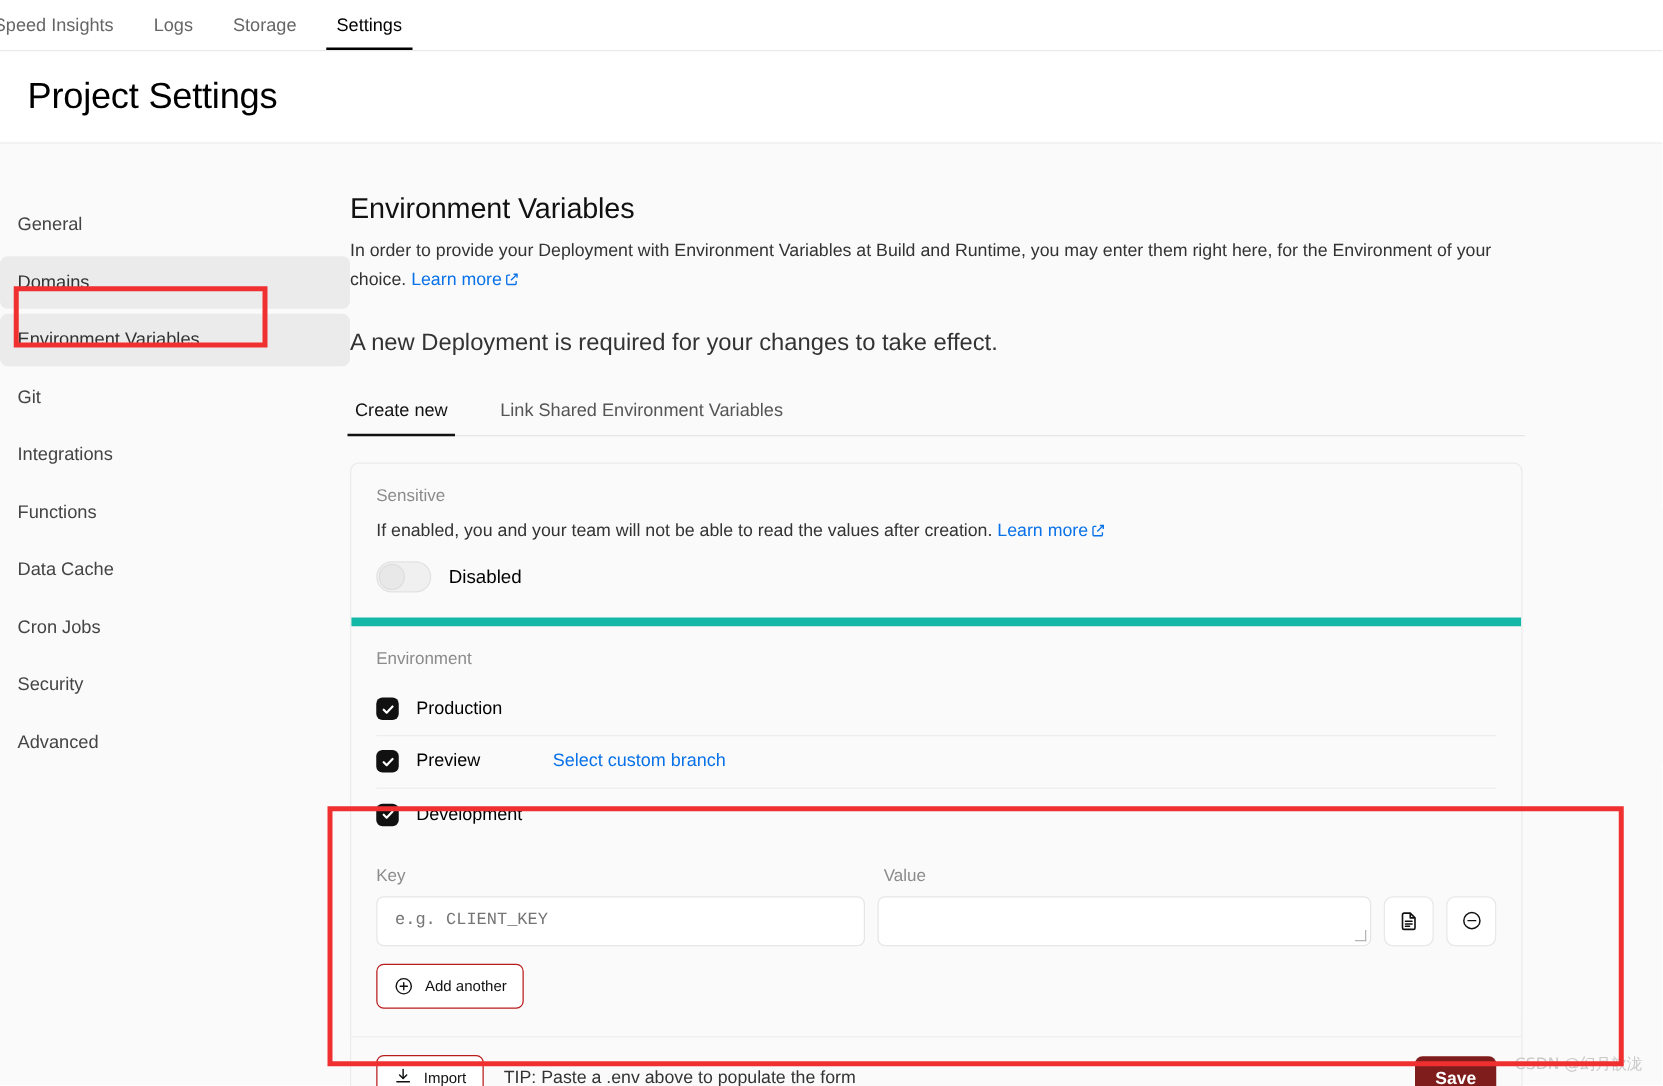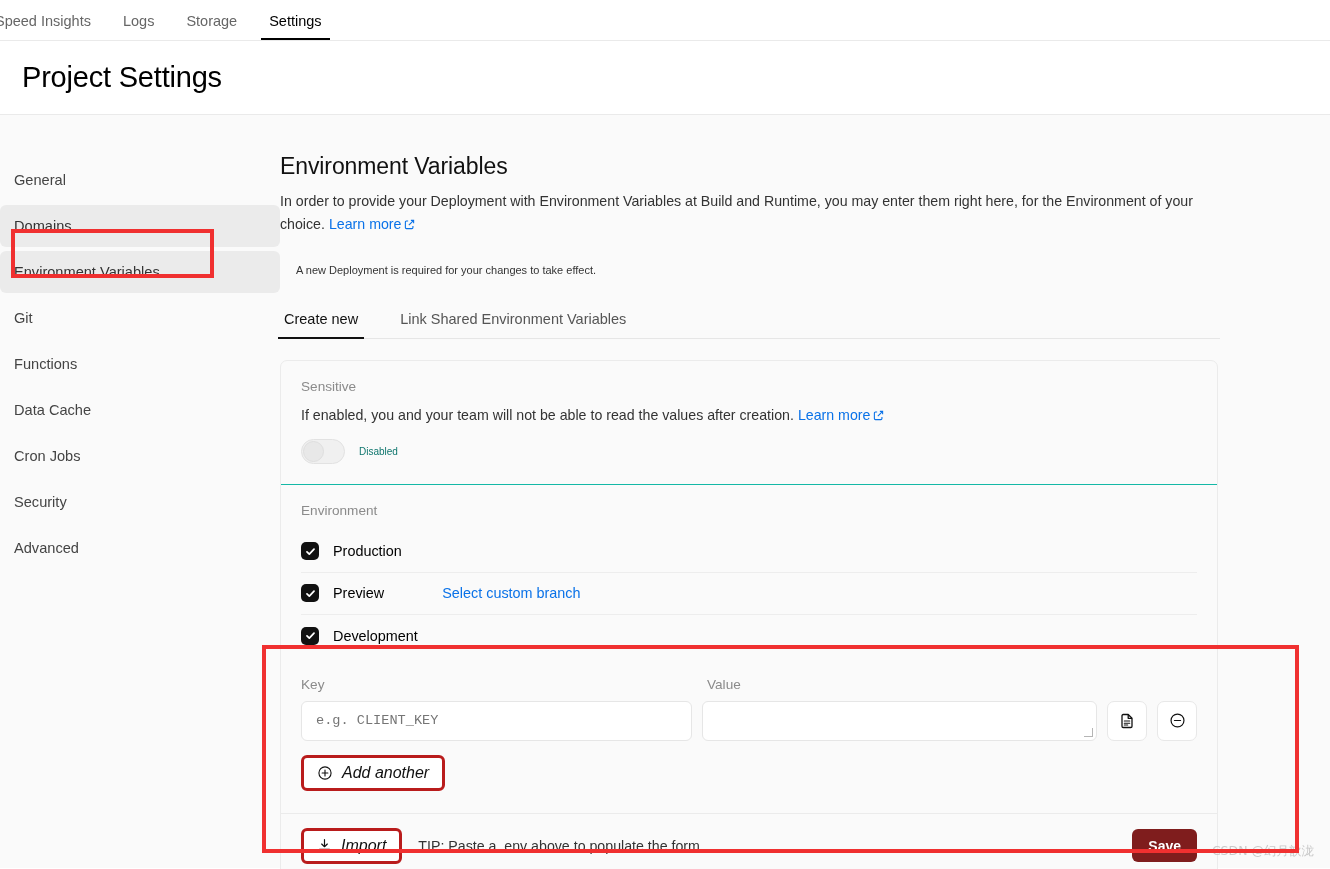--- a/index.html
+++ b/index.html
@@ -102,24 +102,23 @@
     max-width: 942px;
   }
   .link {
     color: #0a72e8;
     text-decoration: none;
     cursor: pointer;
     white-space: nowrap;
   }
   .ext-ico { display: inline-block; width: 11px; height: 11px; margin-left: 3px; vertical-align: -1px; }
   .note {
-    font-size: 11px;
+    font-size: 19px;
     color: #333333;
     margin-top: 28px;
-    padding-left: 16px;
   }
 
   
   .tabstrip {
     margin-top: 36px;
     display: flex;
     align-items: flex-end;
     border-bottom: 1px solid #e6e6e6;
     width: 940px;
   }
@@ -143,21 +142,21 @@
 
   
   .card {
     margin-top: 21px;
     width: 938px;
     background: #fafafa;
     border: 1px solid #ebebeb;
     border-radius: 7px;
     overflow: hidden;
   }
-  .card-block { padding: 18px 20px 20px 20px; border-bottom: 1px solid #14b8a6; }
+  .card-block { padding: 18px 20px 20px 20px; border-bottom: 7px solid #14b8a6; }
   .block-label {
     font-size: 13.6px;
     color: #8b8b8b;
     margin-bottom: 13px;
   }
   .block-text {
     font-size: 14.2px;
     color: #333333;
     margin-bottom: 16px;
   }
@@ -174,21 +173,21 @@
     flex: 0 0 auto;
   }
   .toggle .knob {
     position: absolute;
     top: 1px; left: 1px;
     width: 21px; height: 21px;
     border-radius: 50%;
     background: #e8e8e8;
     border: 1px solid #dedede;
   }
-  .toggle-label { font-size: 10px; color: #0f766e; }
+  .toggle-label { font-size: 15px; color: #000000; }
 
   
   .env-block { padding: 18px 20px 0 20px; }
   .env-row {
     display: flex;
     align-items: center;
     gap: 14px;
     height: 42px;
     border-bottom: 1px solid #ededed;
   }
@@ -250,31 +249,30 @@
     border-radius: 7px;
     background: #ffffff;
     display: flex;
     align-items: center;
     justify-content: center;
     cursor: pointer;
     flex: 0 0 auto;
   }
   .btn-outline {
     height: 36px;
-    border: 3px solid #b91c1c;
+    border: 1px solid #b91c1c;
     border-radius: 6px;
     background: #ffffff;
     display: inline-flex;
     align-items: center;
     gap: 9px;
     padding: 0 13px;
-    font-size: 16px;
+    font-size: 12px;
     color: #111111;
     cursor: pointer;
-    font-style: italic;
   }
   .add-wrap { margin-top: 14px; }
 
   
   .card-foot {
     padding: 14px 20px;
     display: flex;
     align-items: center;
     gap: 16px;
     background: #fafafa;
@@ -337,20 +335,23 @@
       <span>General</span>
     </div>
     <div class="side-item highlight">
       <span>Domains</span>
     </div>
     <div class="side-item highlight">
       <span>Environment Variables</span>
     </div>
     <div class="side-item">
       <span>Git</span>
+    </div>
+    <div class="side-item">
+      <span>Integrations</span>
     </div>
     <div class="side-item">
       <span>Functions</span>
     </div>
     <div class="side-item">
       <span>Data Cache</span>
     </div>
     <div class="side-item">
       <span>Cron Jobs</span>
     </div>

